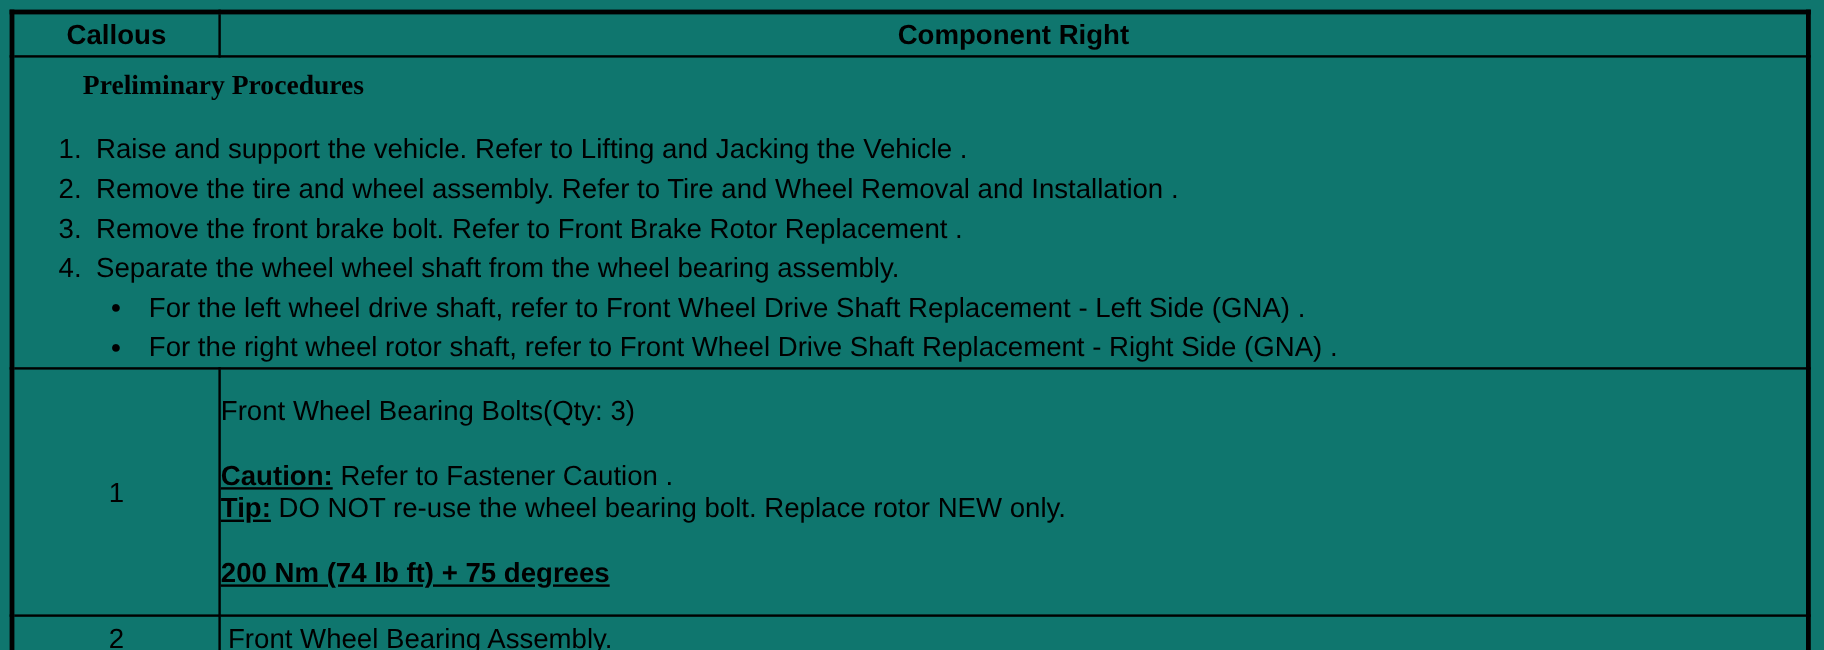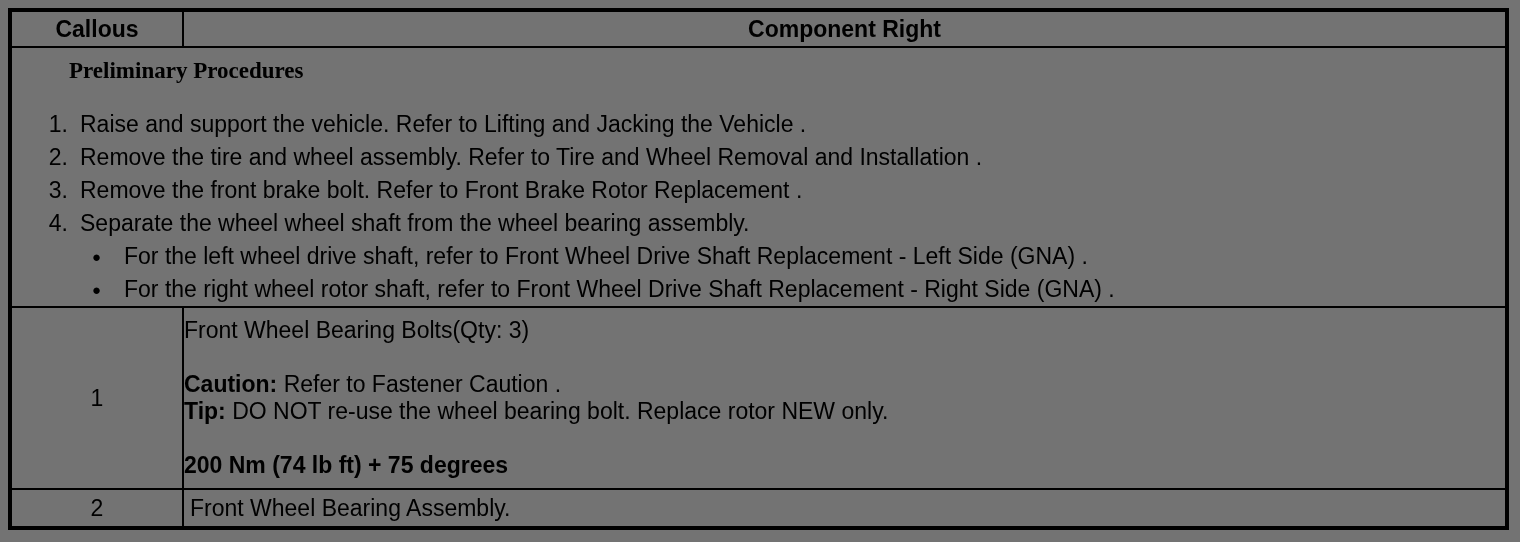--- a/index.html
+++ b/index.html
@@ -6,21 +6,21 @@
     margin: 0;
     padding: 0;
     background: #ffffff;
     font-family: "Liberation Sans", sans-serif;
     color: #000000;
   }
   .page {
     width: 1520px;
     height: 542px;
     position: relative;
-    background: #737373;
+    background: #0f766e;
   }
   table.doc-table {
     position: absolute;
     left: 8px;
     top: 8px;
     width: 1501px;
     border-collapse: collapse;
     table-layout: fixed;
     border: 4px solid #000000;
   }
@@ -74,24 +74,24 @@
   .step.sub .text { padding-left: 17px; }
   
   td.callout-cell {
     text-align: center;
     vertical-align: middle;
   }
   td.component-cell {
     vertical-align: top;
     padding: 8px 10px 6px 6px;
   }
-  tr.row-1 td { height: 182px; }
+  tr.row-1 td { height: 206px; }
   tr.row-2 td { height: 39px; }
   .line { line-height: 27px; min-height: 27px; }
-  .bold { font-weight: bold; }
+  .bold { font-weight: bold; text-decoration: underline; }
   tr.row-2 td.component-cell { vertical-align: middle; padding: 0 10px 0 6px; }
 </style>
 </head>
 <body>
 
 <div class="page">
   <table class="doc-table">
     <colgroup>
       <col class="callout-col">
       <col>

